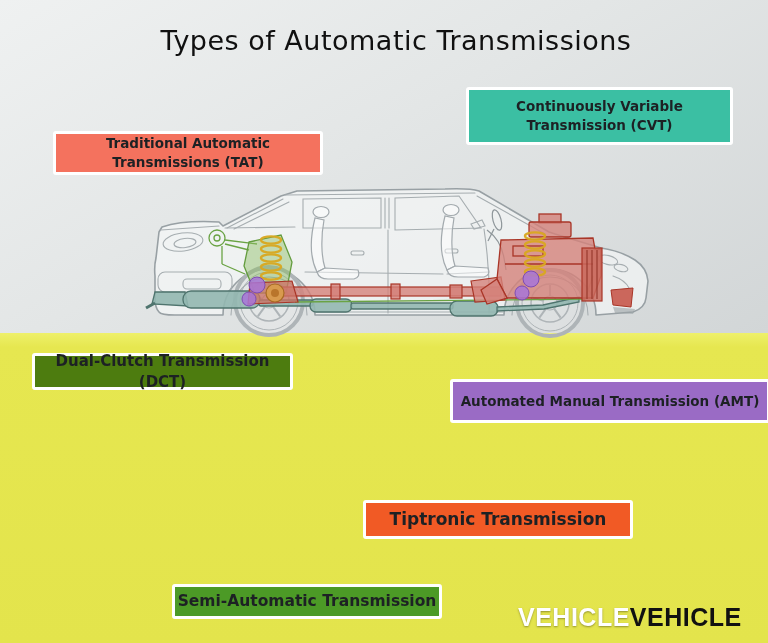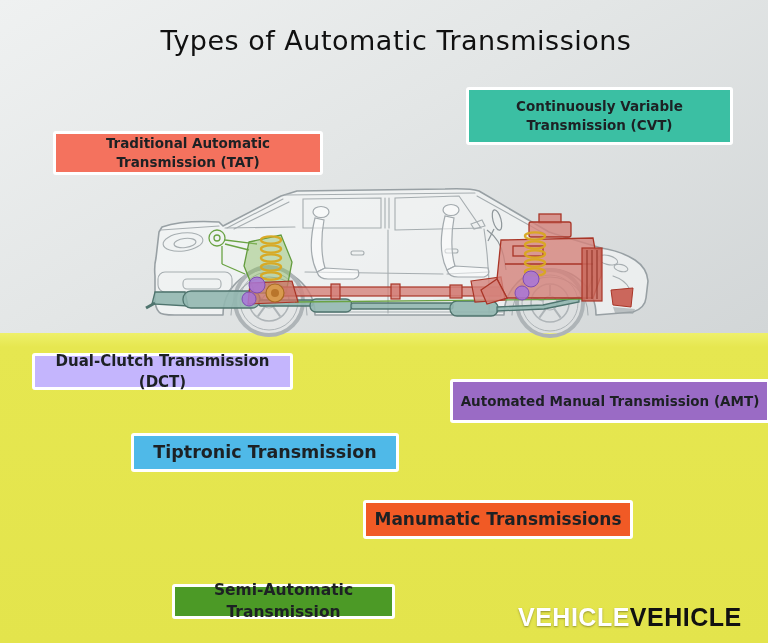--- a/index.html
+++ b/index.html
@@ -15,21 +15,21 @@
     font-weight:bold;color:#1d2124;line-height:1.4;}
   .label-box::after{content:"";position:absolute;left:-8px;right:-3px;bottom:-11px;height:12px;
     background:rgba(60,64,58,.48);clip-path:polygon(0 0,100% 0,96% 60%,2% 100%);
     filter:blur(.6px);z-index:-1;}
   #box-cvt{left:466px;top:87px;width:267px;height:58px;font-size:13.5px;}
   #box-tat{left:53px;top:131px;width:270px;height:44px;font-size:13.5px;}
   #box-dct{left:32px;top:353px;width:261px;height:37px;font-size:15px;}
   #box-amt{left:450px;top:379px;width:320px;height:44px;font-size:13.5px;}
   #box-tiptronic{left:131px;top:433px;width:268px;height:39px;font-size:17.5px;}
   #box-manumatic{left:363px;top:500px;width:270px;height:39px;font-size:17px;}
-  #box-semi{left:172px;top:584px;width:223px;height:35px;font-size:15.5px;}
+  #box-semi{left:172px;top:584px;width:270px;height:35px;font-size:15.5px;}
   .car-wrap{position:absolute;left:145px;top:176px;width:510px;height:168px;}
   .brand{position:absolute;left:518px;top:603px;font-family:"Liberation Sans",sans-serif;
     font-size:25px;font-weight:bold;letter-spacing:.5px;white-space:nowrap;}
   .brand .w1{color:#ffffff;text-shadow:0 1px 2px rgba(80,80,20,.55);}
   .brand .w2{color:#111111;}
 </style>
 </head>
 <body>
 
 <div id="page">
@@ -195,33 +195,30 @@
         <circle cx="386" cy="103" r="8"></circle>
           <circle cx="377" cy="117" r="7"></circle>
       </g>
     </svg>
   </div>
 
   <div id="box-cvt" class="label-box" style="background-color: rgb(59, 191, 163);">
     <span>Continuously Variable Transmission (CVT)</span>
   </div>
   <div id="box-tat" class="label-box" style="background-color: rgb(244, 114, 94);">
-    <span>Traditional Automatic Transmission (TAT)</span>
-  </div>
-  <div id="box-dct" class="label-box" style="background-color: #c4b5fd;">
+    <span>Traditional Automatic Transmissions (TAT)</span>
+  </div>
+  <div id="box-dct" class="label-box" style="background-color: #4d7c0f;">
     <span>Dual-Clutch Transmission (DCT)</span>
   </div>
   <div id="box-amt" class="label-box" style="background-color: rgb(154, 107, 197);">
     <span>Automated Manual Transmission (AMT)</span>
   </div>
-  <div id="box-tiptronic" class="label-box" style="background-color: rgb(79, 185, 232);">
+  <div id="box-manumatic" class="label-box" style="background-color: rgb(241, 90, 37);">
     <span>Tiptronic Transmission</span>
-  </div>
-  <div id="box-manumatic" class="label-box" style="background-color: rgb(241, 90, 37);">
-    <span>Manumatic Transmissions</span>
   </div>
   <div id="box-semi" class="label-box" style="background-color: rgb(76, 154, 38);">
     <span>Semi-Automatic Transmission</span>
   </div>
 
   <div class="brand">
     <span class="w1">VEHICLE</span><span class="w2">VEHICLE</span>
   </div>
 </div>
 

